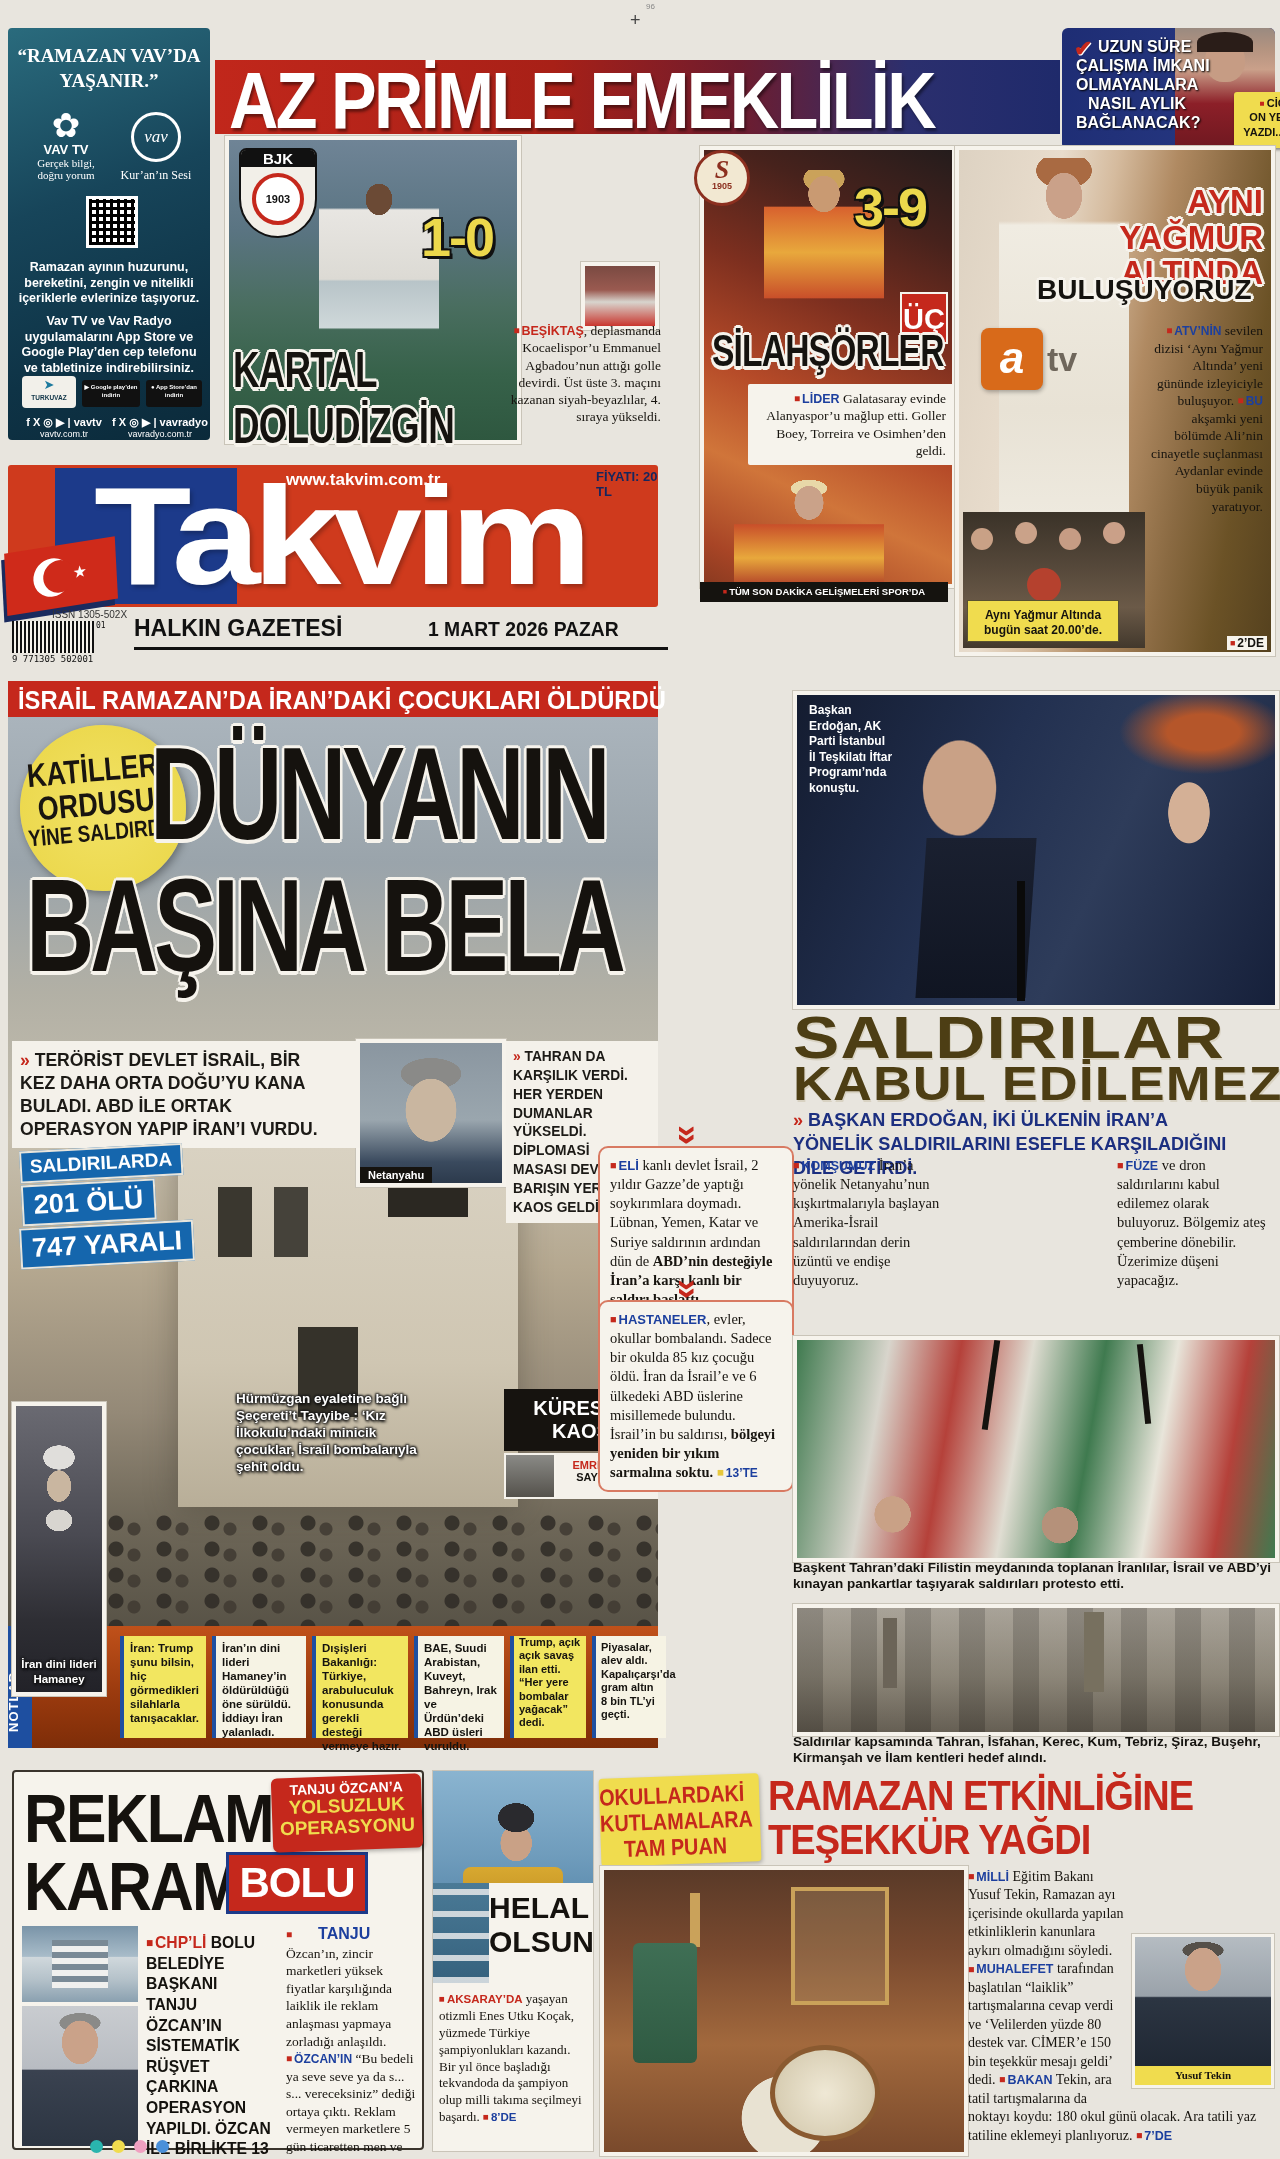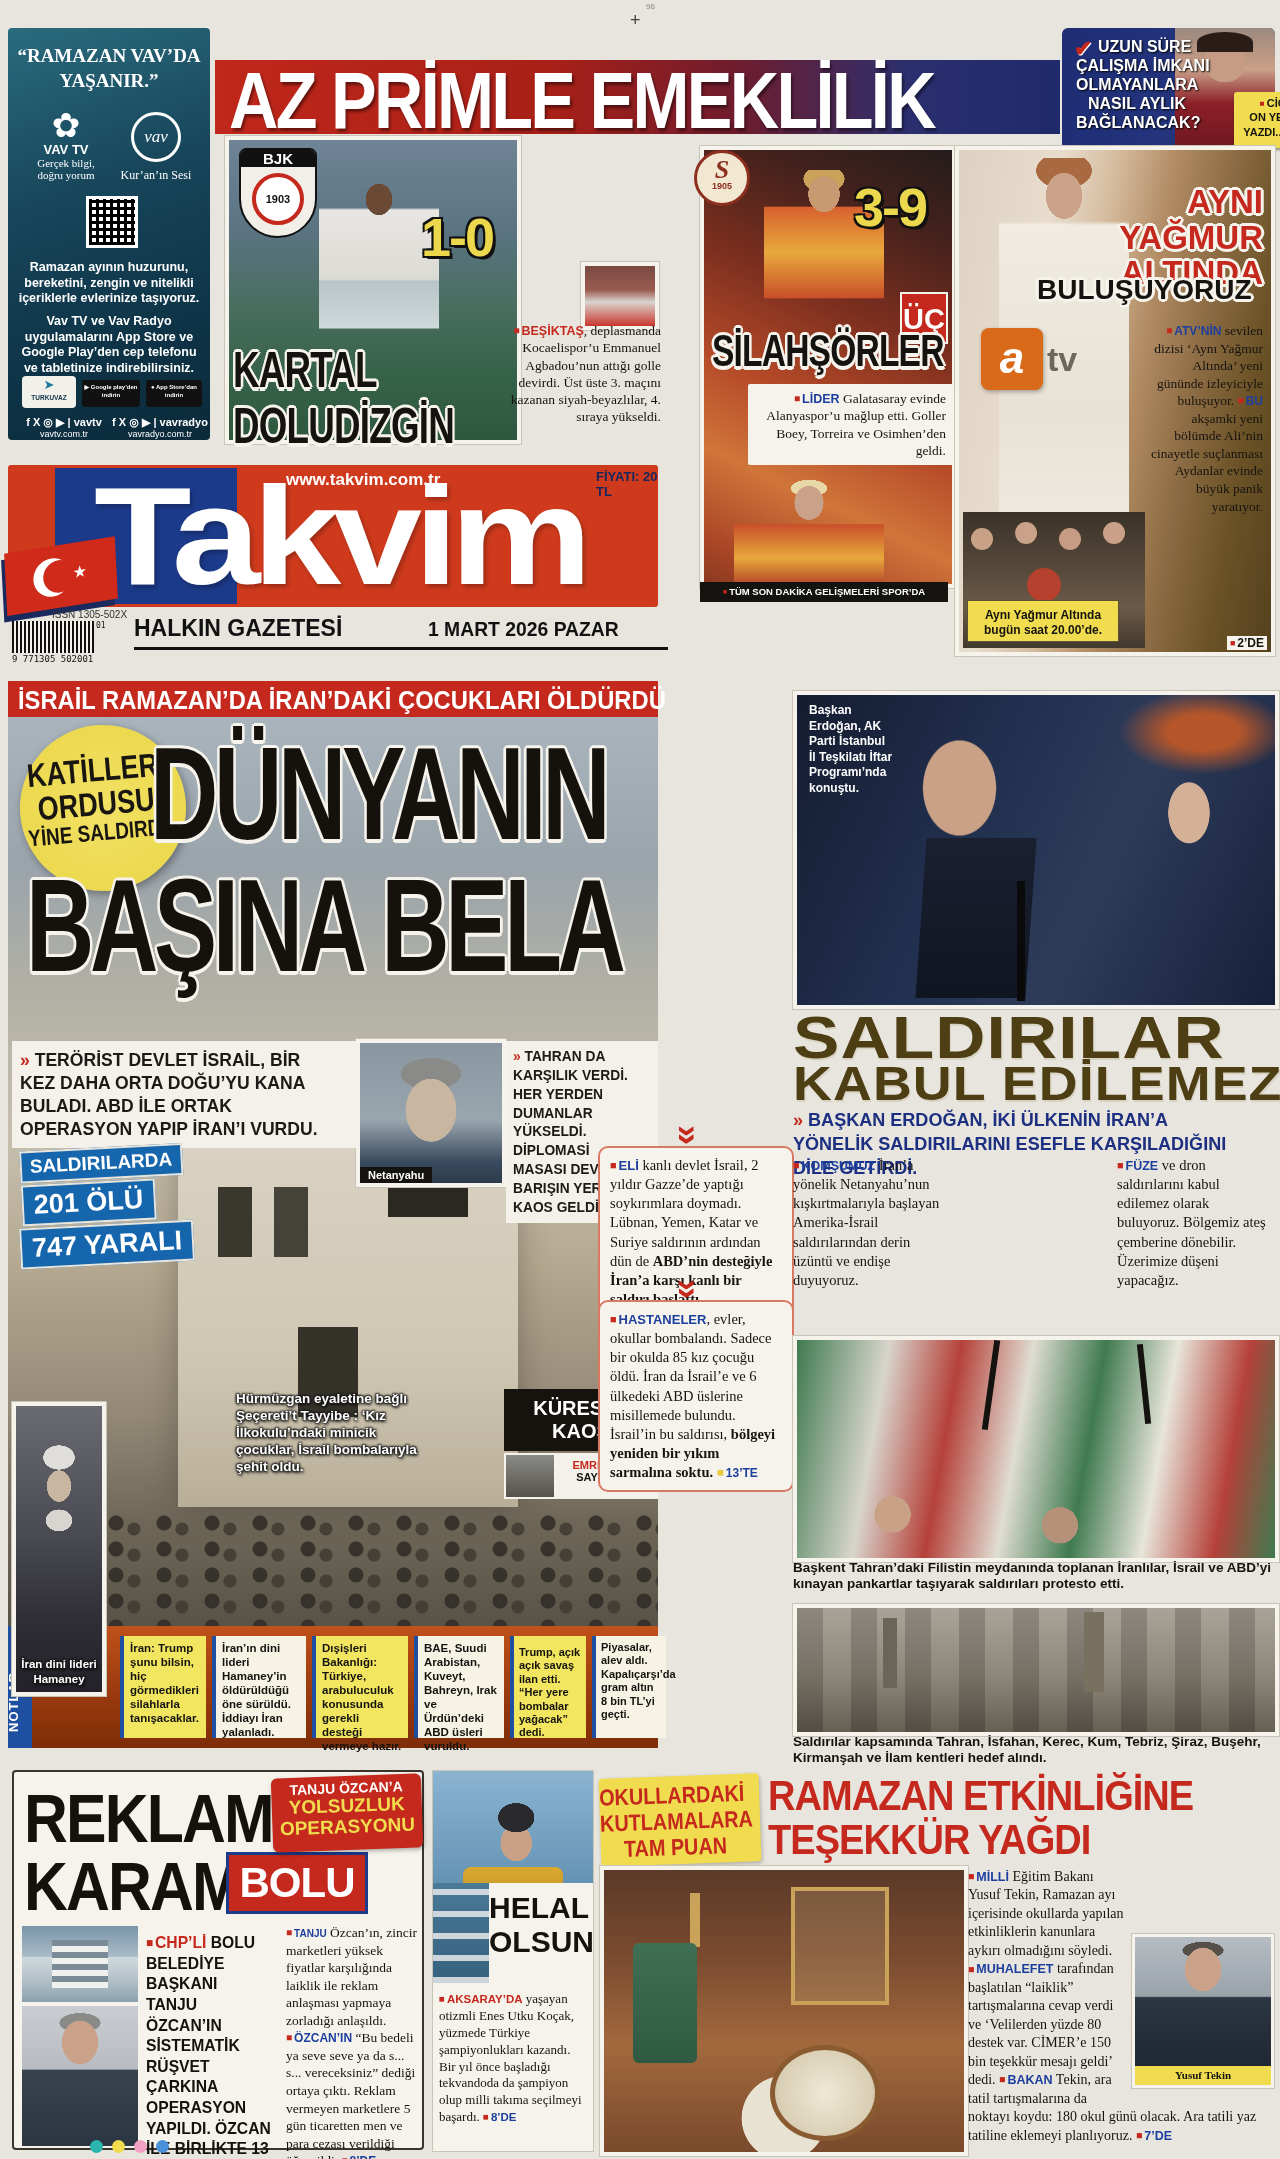--- a/index.html
+++ b/index.html
@@ -335,21 +335,21 @@
   <div class="abs caption" style="left:793px;top:1734px;width:478px;font-size:13.5px;">Saldırılar kapsamında Tahran, İsfahan, Kerec, Kum, Tebriz, Şiraz, Buşehr, Kirmanşah ve İlam kentleri hedef alındı.</div>
 
   <div class="abs" style="left:8px;top:1626px;width:650px;height:122px;background:linear-gradient(180deg,#c0511a 0%,#9a3a0e 55%,#7e2d08 100%);">
     <div class="abs" style="left:0;top:0;width:24px;height:122px;background:#1e4fa0;">
       <span class="b white" style="display:inline-block;transform:rotate(-90deg) translate(-104px,-2px);transform-origin:0 0;font-size:13px;letter-spacing:1px;">NOTLAR:</span>
     </div>
     <div class="abs caption" style="left:112px;top:10px;width:86px;height:102px;background:#f2e660;border-left:4px solid #1e4fa0;padding:5px 6px;box-sizing:border-box;font-size:11.5px;">İran: Trump şunu bilsin, hiç görmedikleri silahlarla tanışacaklar.</div>
     <div class="abs caption" style="left:204px;top:10px;width:94px;height:102px;background:#f6f3e4;border-left:4px solid #1e4fa0;padding:5px 6px;box-sizing:border-box;font-size:11.5px;">İran’ın dini lideri Hamaney’in öldürüldüğü öne sürüldü. İddiayı İran yalanladı.</div>
     <div class="abs caption" style="left:304px;top:10px;width:96px;height:102px;background:#f2e660;border-left:4px solid #1e4fa0;padding:5px 6px;box-sizing:border-box;font-size:11.5px;">Dışişleri Bakanlığı: Türkiye, arabuluculuk konusunda gerekli desteği vermeye hazır.</div>
     <div class="abs caption" style="left:406px;top:10px;width:90px;height:102px;background:#f6f3e4;border-left:4px solid #1e4fa0;padding:5px 6px;box-sizing:border-box;font-size:11.5px;">BAE, Suudi Arabistan, Kuveyt, Bahreyn, Irak ve Ürdün’deki ABD üsleri vuruldu.</div>
-    <div class="abs caption" style="left:502px;top:10px;width:76px;height:102px;background:#f2e660;border-left:4px solid #1e4fa0;padding:10px 5px;box-sizing:border-box;font-size:11px;">Trump, açık açık savaş ilan etti. “Her yere bombalar yağacak” dedi.</div>
+    <div class="abs caption" style="left:502px;top:10px;width:76px;height:102px;background:#f2e660;border-left:4px solid #1e4fa0;padding:0 5px;box-sizing:border-box;font-size:11px;">Trump, açık açık savaş ilan etti. “Her yere bombalar yağacak” dedi.</div>
     <div class="abs caption" style="left:584px;top:10px;width:74px;height:102px;background:#f6f3e4;border-left:4px solid #1e4fa0;padding:5px 5px;box-sizing:border-box;font-size:11px;">Piyasalar, alev aldı. Kapalıçarşı’da gram altın 8 bin TL’yi geçti.</div>
   </div>
 
   <div class="abs frame photo" style="left:12px;top:1402px;width:86px;height:286px;background:
        radial-gradient(ellipse 26px 20px at 50% 18%,#e0dedb 60%,transparent 61%),
        radial-gradient(ellipse 20px 26px at 50% 28%,#c9b6a0 60%,transparent 61%),
        radial-gradient(ellipse 22px 18px at 50% 40%,#d8d5d0 60%,transparent 61%),
        linear-gradient(180deg,#6a6a72 0%,#4a4a52 45%,#2e2e34 75%,#222228 100%);">
     <div class="abs b white dout" style="left:0;bottom:6px;width:100%;text-align:center;font-size:11.5px;line-height:1.25;">İran dini lideri Hamaney</div>
   </div>
@@ -371,21 +371,21 @@
     <div class="abs photo" style="left:8px;top:234px;width:116px;height:140px;background:
          radial-gradient(ellipse 30px 36px at 50% 26%,#caa289 60%,transparent 61%),
          radial-gradient(ellipse 34px 16px at 50% 12%,#8a8a88 60%,transparent 61%),
          linear-gradient(180deg,#c9ccd0 0%,#b8bcc2 45%,#3a4250 46%,#2c3542 100%);"></div>
     <div class="abs" style="left:132px;top:160px;width:132px;">
       <span class="cond b" style="font-size:16.5px;line-height:1.25;color:#14120e;transform:scale(.95,1);white-space:normal;">
         <span class="sqr">■</span><span class="red">CHP’Lİ</span><span> BOLU BELEDİYE BAŞKANI TANJU ÖZCAN’IN SİSTEMATİK RÜŞVET ÇARKINA OPERASYON YAPILDI. ÖZCAN İLE BİRLİKTE 13 ŞÜPHELİ GÖZALTINA ALINDI.</span>
       </span>
     </div>
     <div class="abs serifbody" style="left:272px;top:152px;width:132px;font-size:13.5px;line-height:1.3;">
-      <span class="sqr">■</span><span class="b navy sans" style="font-size:10px;">TANJU</span><span> Özcan’ın, zincir marketleri yüksek fiyatlar karşılığında laiklik ile reklam anlaşması yapmaya zorladığı anlaşıldı.</span>
+      <span class="sqr">■</span><span class="b navy sans" style="font-size:16px;margin-left:24px;">TANJU</span><span> Özcan’ın, zincir marketleri yüksek fiyatlar karşılığında laiklik ile reklam anlaşması yapmaya zorladığı anlaşıldı.</span>
       <span class="sqr">■</span><span class="b navy sans" style="font-size:12px;">ÖZCAN’IN</span><span> “Bu bedeli ya seve seve ya da s... s... vereceksiniz” dediği ortaya çıktı. Reklam vermeyen marketlere 5 gün ticaretten men ve para cezası verildiği öğrenildi.</span>
       <span class="sqr">■</span><span class="b navy sans" style="font-size:12px;">8’DE</span>
     </div>
   </div>
 
   <div class="abs" style="left:432px;top:1770px;width:160px;height:380px;background:#f6f3ec;border:1px solid #c9c4b8;">
     <div class="abs photo" style="left:0;top:0;width:160px;height:212px;background:
          radial-gradient(ellipse 30px 24px at 52% 22%,#2a2a2e 60%,transparent 61%),
          radial-gradient(ellipse 26px 30px at 52% 34%,#c9a186 60%,transparent 61%),
          linear-gradient(180deg,#8ab4d0 0%,#6f9cbc 40%,#5585a8 70%,#3f7095 100%);">

